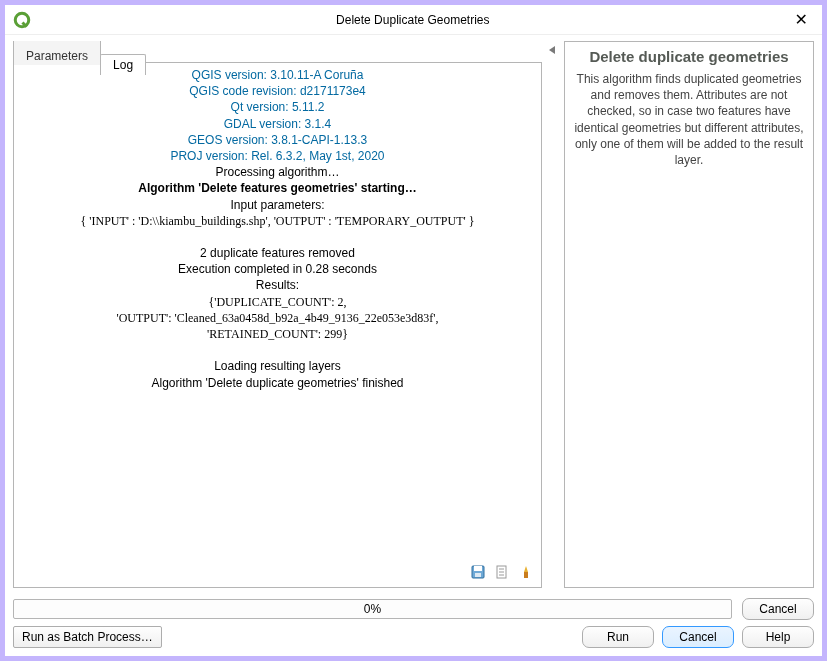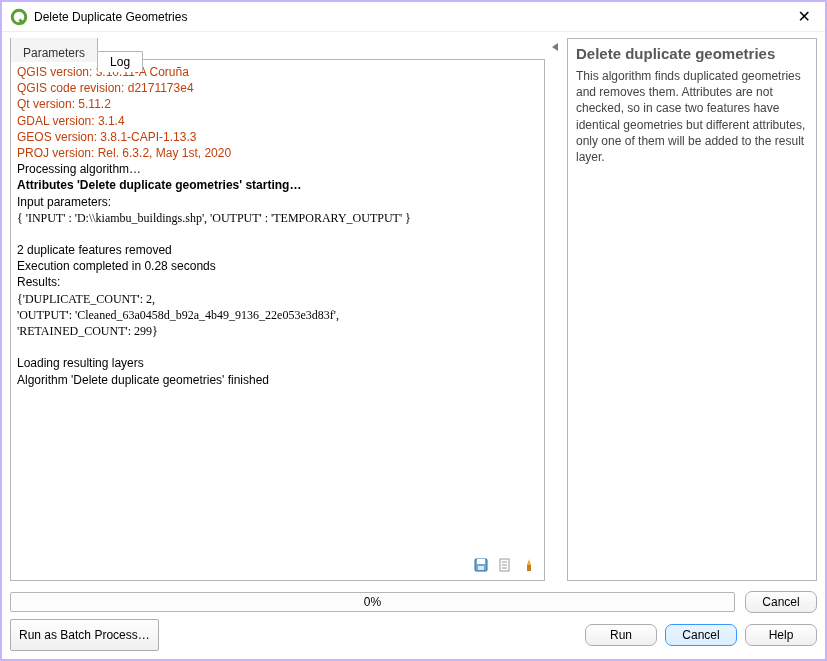--- a/index.html
+++ b/index.html
@@ -1,50 +1,50 @@
 <!DOCTYPE html>
 <html><head>
 <meta charset="utf-8">
 <style>
   * { box-sizing: border-box; }
   html, body { margin:0; padding:0; font-family: "Segoe UI", Tahoma, sans-serif; font-size:12px; color:#000; background:#fff; }
-  .window { width:827px; height:661px; border:2px solid #c4b5fd; display:flex; flex-direction:column; }
+  .window { width:827px; height:661px; border:5px solid #c4b5fd; display:flex; flex-direction:column;text-align:center; }
   .titlebar { display:flex; align-items:center; height:30px; padding:0 8px; border-bottom:1px solid #eee; }
   .titlebar .qicon { width:18px; height:18px; margin-right:6px; display:flex; align-items:center; justify-content:center; }
   .titlebar .title { font-size:12px; flex:1; }
   .close-x { font-size:16px; line-height:1; padding:2px 6px; cursor:default; }
   .body { flex:1; display:flex; flex-direction:column; padding:6px 8px 8px 8px; overflow:hidden; }
   .main-row { flex:1; display:flex; gap:6px; overflow:hidden; }
   .left-col { flex:1; display:flex; flex-direction:column; min-width:0; }
   .tabs-hdr { display:flex; align-items:flex-end; height:22px; position:relative; margin-bottom:-1px; z-index:2; }
   .tab { border:1px solid #b5b5b5; border-bottom:none; padding:3px 12px; font-size:12px; background:#fdfdfd; margin-right:-1px; border-top-left-radius:2px; border-top-right-radius:2px; cursor:default; position:relative; top:12px; }
   .tab.inactive { background:#f4f4f4; color:#333; top:2px; padding-top:18px; padding-bottom:2px; }
   .tab.active { background:#fff; z-index:3; }
   .tab-page { flex:1; border:1px solid #b5b5b5; background:#fff; display:flex; flex-direction:column; overflow:hidden; }
   .log-area { flex:1; padding:4px 6px; font-size:12px; line-height:1.35; overflow:auto; white-space:pre-wrap; }
-  .log-area .sys { color:#c2410c; }
+  .log-area .sys { color:#0369a1; }
   .log-area .mono { font-family: Liberation Serif, serif; }
   .log-area .bold { font-weight:bold; }
   .log-icons { display:flex; justify-content:flex-end; gap:6px; padding:4px 6px 6px 6px; }
   .mini-ico { width:18px; height:18px; display:flex; align-items:center; justify-content:center; cursor:default; }
 
   .grip-col { width:10px; display:flex; align-items:flex-start; justify-content:center; }
   .grip { margin-top:4px; cursor:default; }
 
   .right-col { width:250px; border:1px solid #b5b5b5; padding:6px 8px; overflow:auto; }
   .right-col h2 { margin:0 0 6px 0; font-size:15px; font-weight:bold; color:#555a55; }
   .right-col p { margin:0; font-size:12px; color:#444; line-height:1.35; }
 
   .progress-row { display:flex; gap:10px; margin:10px 0 6px 0; align-items:center; }
   .progress-bar { flex:1; height:20px; border:1px solid #b5b5b5; border-radius:2px; display:flex; align-items:center; justify-content:center; font-size:12px; background:#fdfdfd; }
   .btn { min-width:72px; height:22px; border:1px solid #adadad; background:linear-gradient(#fefefe,#f0f0f0); border-radius:7px; font-size:12px; cursor:default; display:flex; align-items:center; justify-content:center; padding:0 10px; }
   .btn.primary { border-color:#3399ff; background:linear-gradient(#eaf4ff,#dbeeff); }
   .bottom-row { display:flex; align-items:center; gap:8px; }
   .bottom-row .spacer { flex:1; }
-  .batch-btn { height:32px; border:1px solid #adadad; background:linear-gradient(#fefefe,#f0f0f0); border-radius:2px; font-size:12px; padding:0 8px; display:flex; align-items:center; }
+  .batch-btn { height:22px; border:1px solid #adadad; background:linear-gradient(#fefefe,#f0f0f0); border-radius:2px; font-size:12px; padding:0 8px; display:flex; align-items:center; }
 </style>
 </head>
 <body>
 
 <div class="window">
 
   <div class="titlebar">
     <span class="qicon">
       <svg viewBox="0 0 24 24" width="18" height="18">
         <circle cx="12" cy="12" r="9" fill="none" stroke="#5a9f36" stroke-width="4"></circle>
@@ -65,21 +65,21 @@
           <div class="tab active">Log</div>
         </div>
         <div class="tab-page">
           <div class="log-area"><span class="sys">QGIS version: 3.10.11-A Coruña</span>
 <span class="sys">QGIS code revision: d2171173e4</span>
 <span class="sys">Qt version: 5.11.2</span>
 <span class="sys">GDAL version: 3.1.4</span>
 <span class="sys">GEOS version: 3.8.1-CAPI-1.13.3</span>
 <span class="sys">PROJ version: Rel. 6.3.2, May 1st, 2020</span>
 <span>Processing algorithm…</span>
-<span class="bold">Attributes 'Delete duplicate geometries' starting…</span>
+<span class="bold">Algorithm 'Delete features geometries' starting…</span>
 <span>Input parameters:</span>
 <span class="mono">{ 'INPUT' : 'D:\\kiambu_buildings.shp', 'OUTPUT' : 'TEMPORARY_OUTPUT' }</span>
 
 <span>2 duplicate features removed</span>
 <span>Execution completed in 0.28 seconds</span>
 <span>Results:</span>
 <span class="mono">{'DUPLICATE_COUNT': 2,</span>
 <span class="mono">'OUTPUT': 'Cleaned_63a0458d_b92a_4b49_9136_22e053e3d83f',</span>
 <span class="mono">'RETAINED_COUNT': 299}</span>
 

